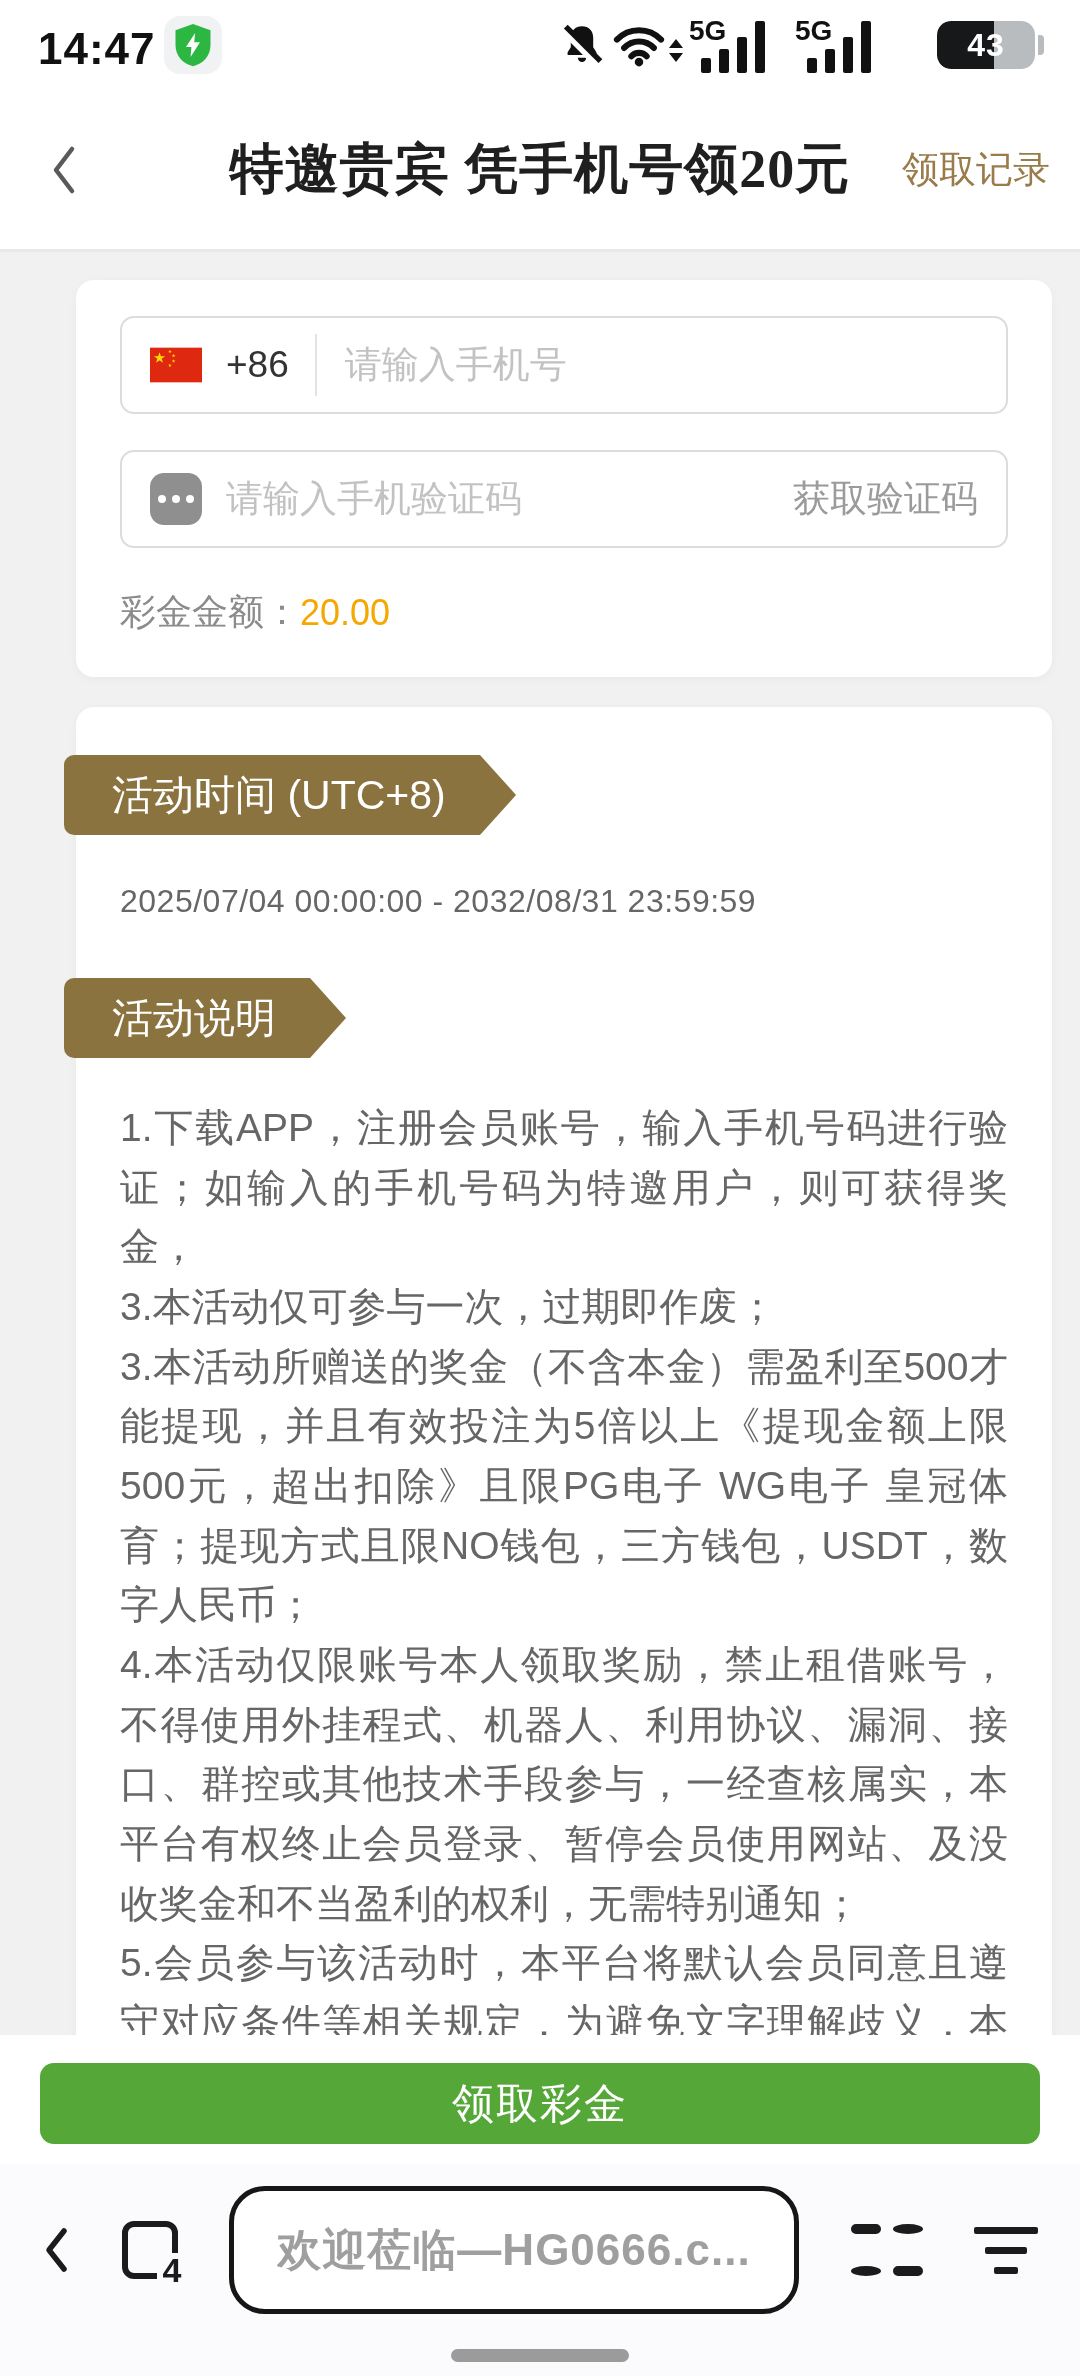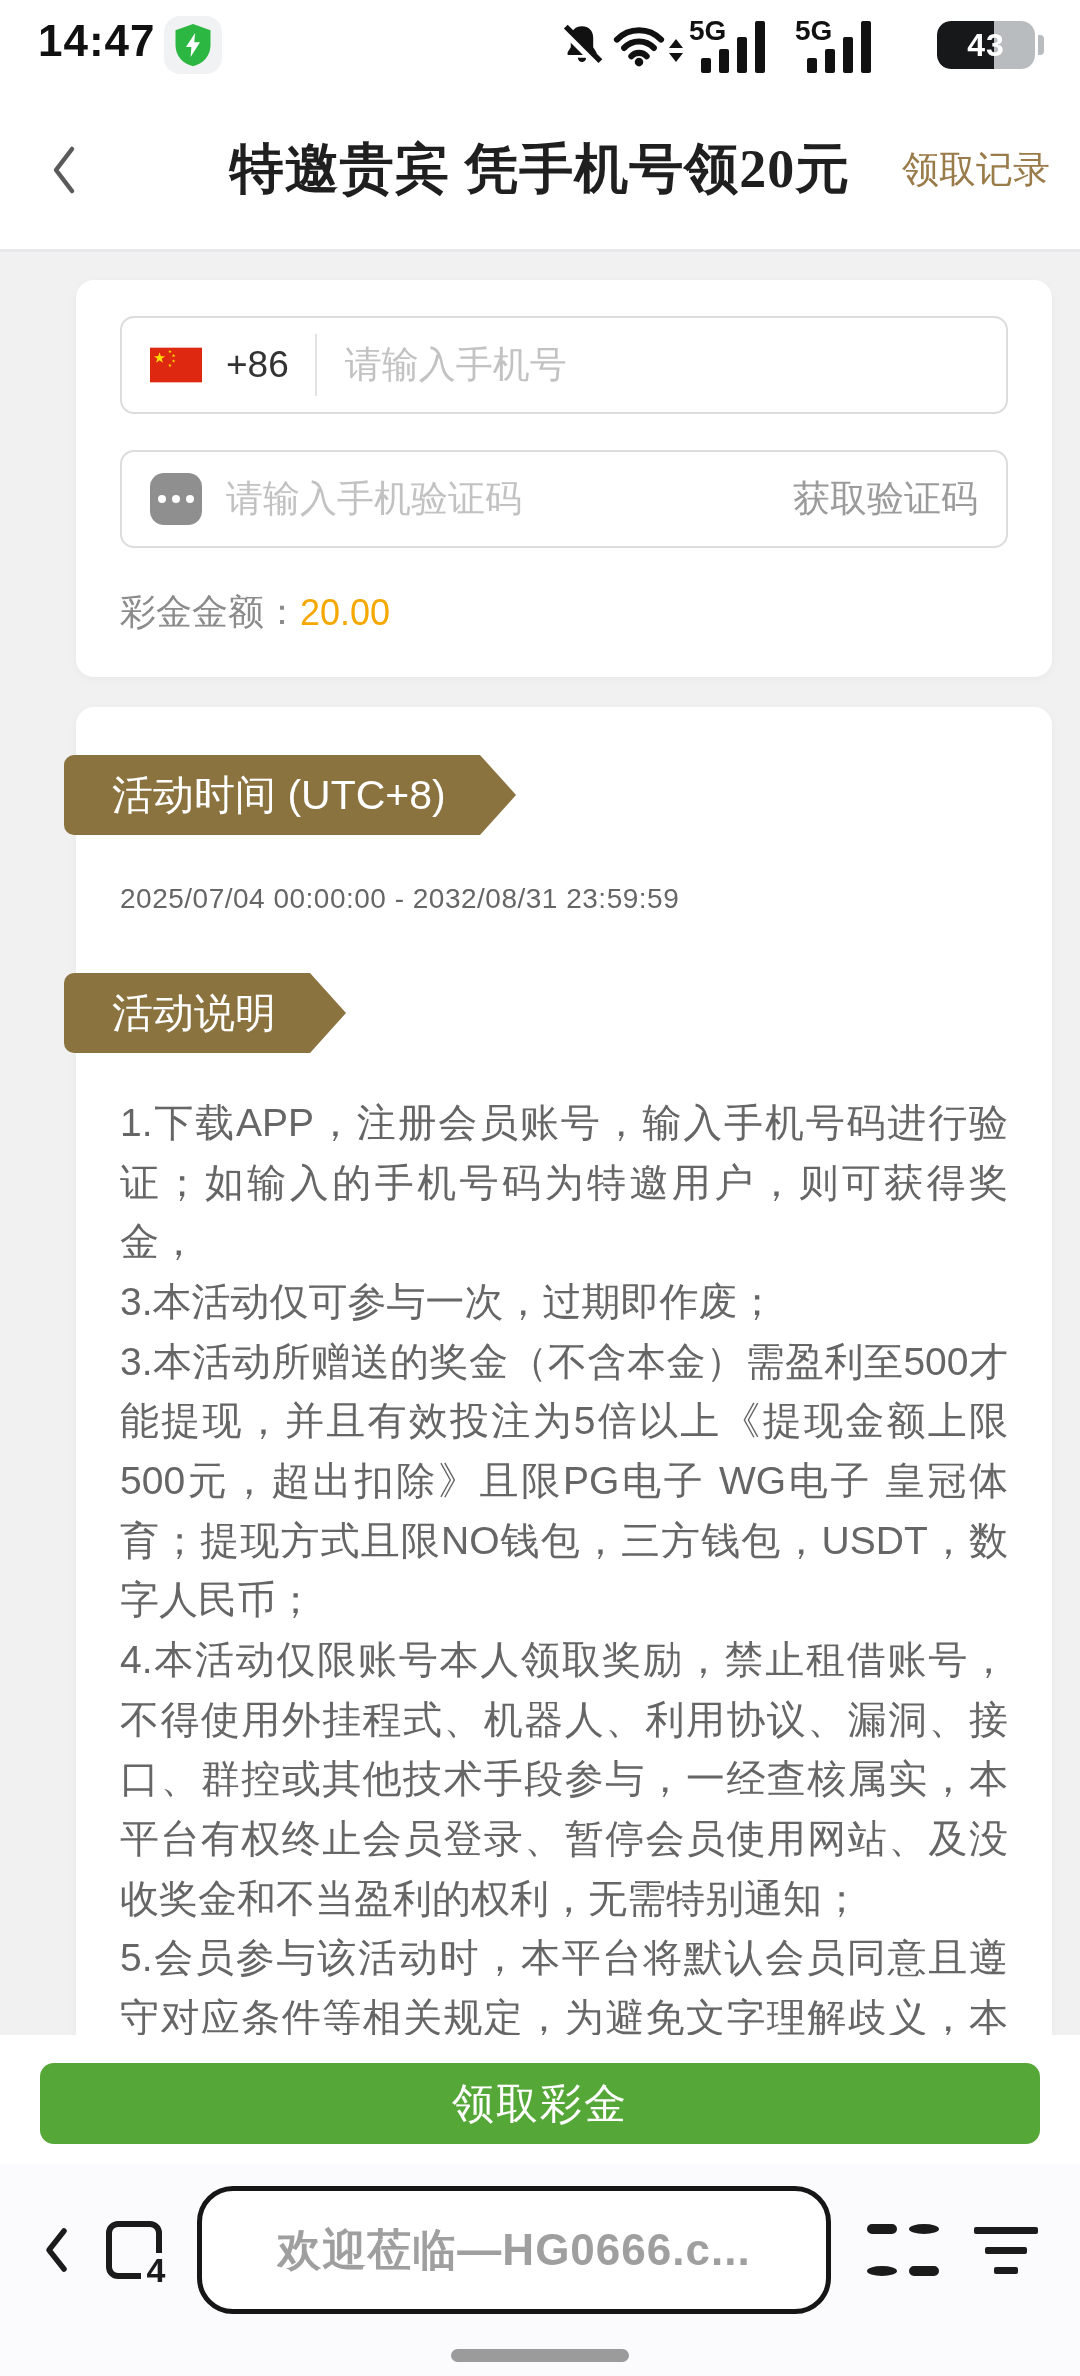--- a/index.html
+++ b/index.html
@@ -11,21 +11,21 @@
     overflow:hidden;
     color:#222;
   }
 
   
   .status-bar{
     height:90px; background:#fff; flex:0 0 auto;
     display:flex; align-items:center; justify-content:space-between;
     padding:0 36px 0 38px;
   }
-  .sb-left{ display:flex; align-items:flex-start; gap:8px; }
+  .sb-left{ display:flex; align-items:flex-end; gap:8px; }
   .sb-time{ font-size:44px; font-weight:700; color:#111; letter-spacing:1px; }
   .sb-shield-chip{ width:58px; height:58px; background:#f1f2f3; border-radius:16px;
     display:flex; align-items:center; justify-content:center; }
   .sb-right{ display:flex; align-items:center; gap:6px; }
   .wifi-wrap{ display:flex; align-items:flex-end; gap:3px; }
   .updown{ display:flex; flex-direction:column; gap:5px; margin-bottom:6px; }
   .tri-up{ width:0;height:0;border-left:7px solid transparent;border-right:7px solid transparent;border-bottom:9px solid #111; }
   .tri-dn{ width:0;height:0;border-left:7px solid transparent;border-right:7px solid transparent;border-top:9px solid #111; }
   .sig{ position:relative; width:100px; height:56px; }
   .sig-label{ position:absolute; top:-2px; left:0; font-size:28px; font-weight:700; color:#111; }
@@ -90,21 +90,21 @@
     vertical-align:top; white-space:nowrap;
   }
   .ribbon::after{
     content:""; position:absolute; right:-36px; top:0;
     width:0; height:0;
     border-top:40px solid transparent; border-bottom:40px solid transparent;
     border-left:36px solid #8b7340;
   }
   .ribbon-time{ margin-top:48px; }
   .ribbon-desc{ margin-top:58px; }
-  .time-range{ margin-top:48px; font-size:28px; color:#666; letter-spacing:0.5px; }
+  .time-range{ margin-top:48px; font-size:32px; color:#666; letter-spacing:0.5px; }
   .rules{ margin-top:40px; }
   .rules p{ font-size:39px; line-height:1.53; color:#666; text-align:justify; }
 
   
   .claim-section{ flex:0 0 auto; background:#fff; padding:28px 40px 20px; }
   .claim-button{
     height:81px; background:#55a838; border-radius:14px;
     display:flex; align-items:center; justify-content:center;
     color:#fff; font-size:42px; cursor:pointer; letter-spacing:2px;
   }
@@ -114,21 +114,21 @@
     flex:0 0 auto; height:212px; background:#fbfbfe; position:relative;
     display:flex; align-items:center; justify-content:space-between;
     padding:0 42px 40px;
   }
   .bb-icon{ display:flex; align-items:center; justify-content:center; cursor:pointer; }
   .tab-box{ position:relative; width:56px; height:58px; }
   .tab-square{ position:absolute; inset:0; border:6px solid #1b1b1b; border-radius:12px; }
   .tab-count{ position:absolute; right:-6px; bottom:-8px; background:#fbfbfe;
     font-size:34px; font-weight:700; color:#1b1b1b; padding:0 2px 0 6px; line-height:1; }
   .url-pill{
-    width:634px; height:128px; background:#fff;
+    width:570px; height:128px; background:#fff;
     border:5px solid #161616; border-radius:36px;
     display:flex; align-items:center; justify-content:center; cursor:text;
   }
   .url-text{ font-size:44px; font-weight:700; color:#9f9f9f; letter-spacing:1px;
     white-space:nowrap; overflow:hidden; }
   .grid-icon{ display:grid; grid-template-columns:30px 30px; grid-template-rows:30px 30px; gap:12px; }
   .grid-icon span{ border:5px solid #1b1b1b; }
   .g-sq{ border-radius:8px; }
   .g-ci{ border-radius:50%; }
   .menu-icon{ display:flex; flex-direction:column; gap:13px; width:64px; }

